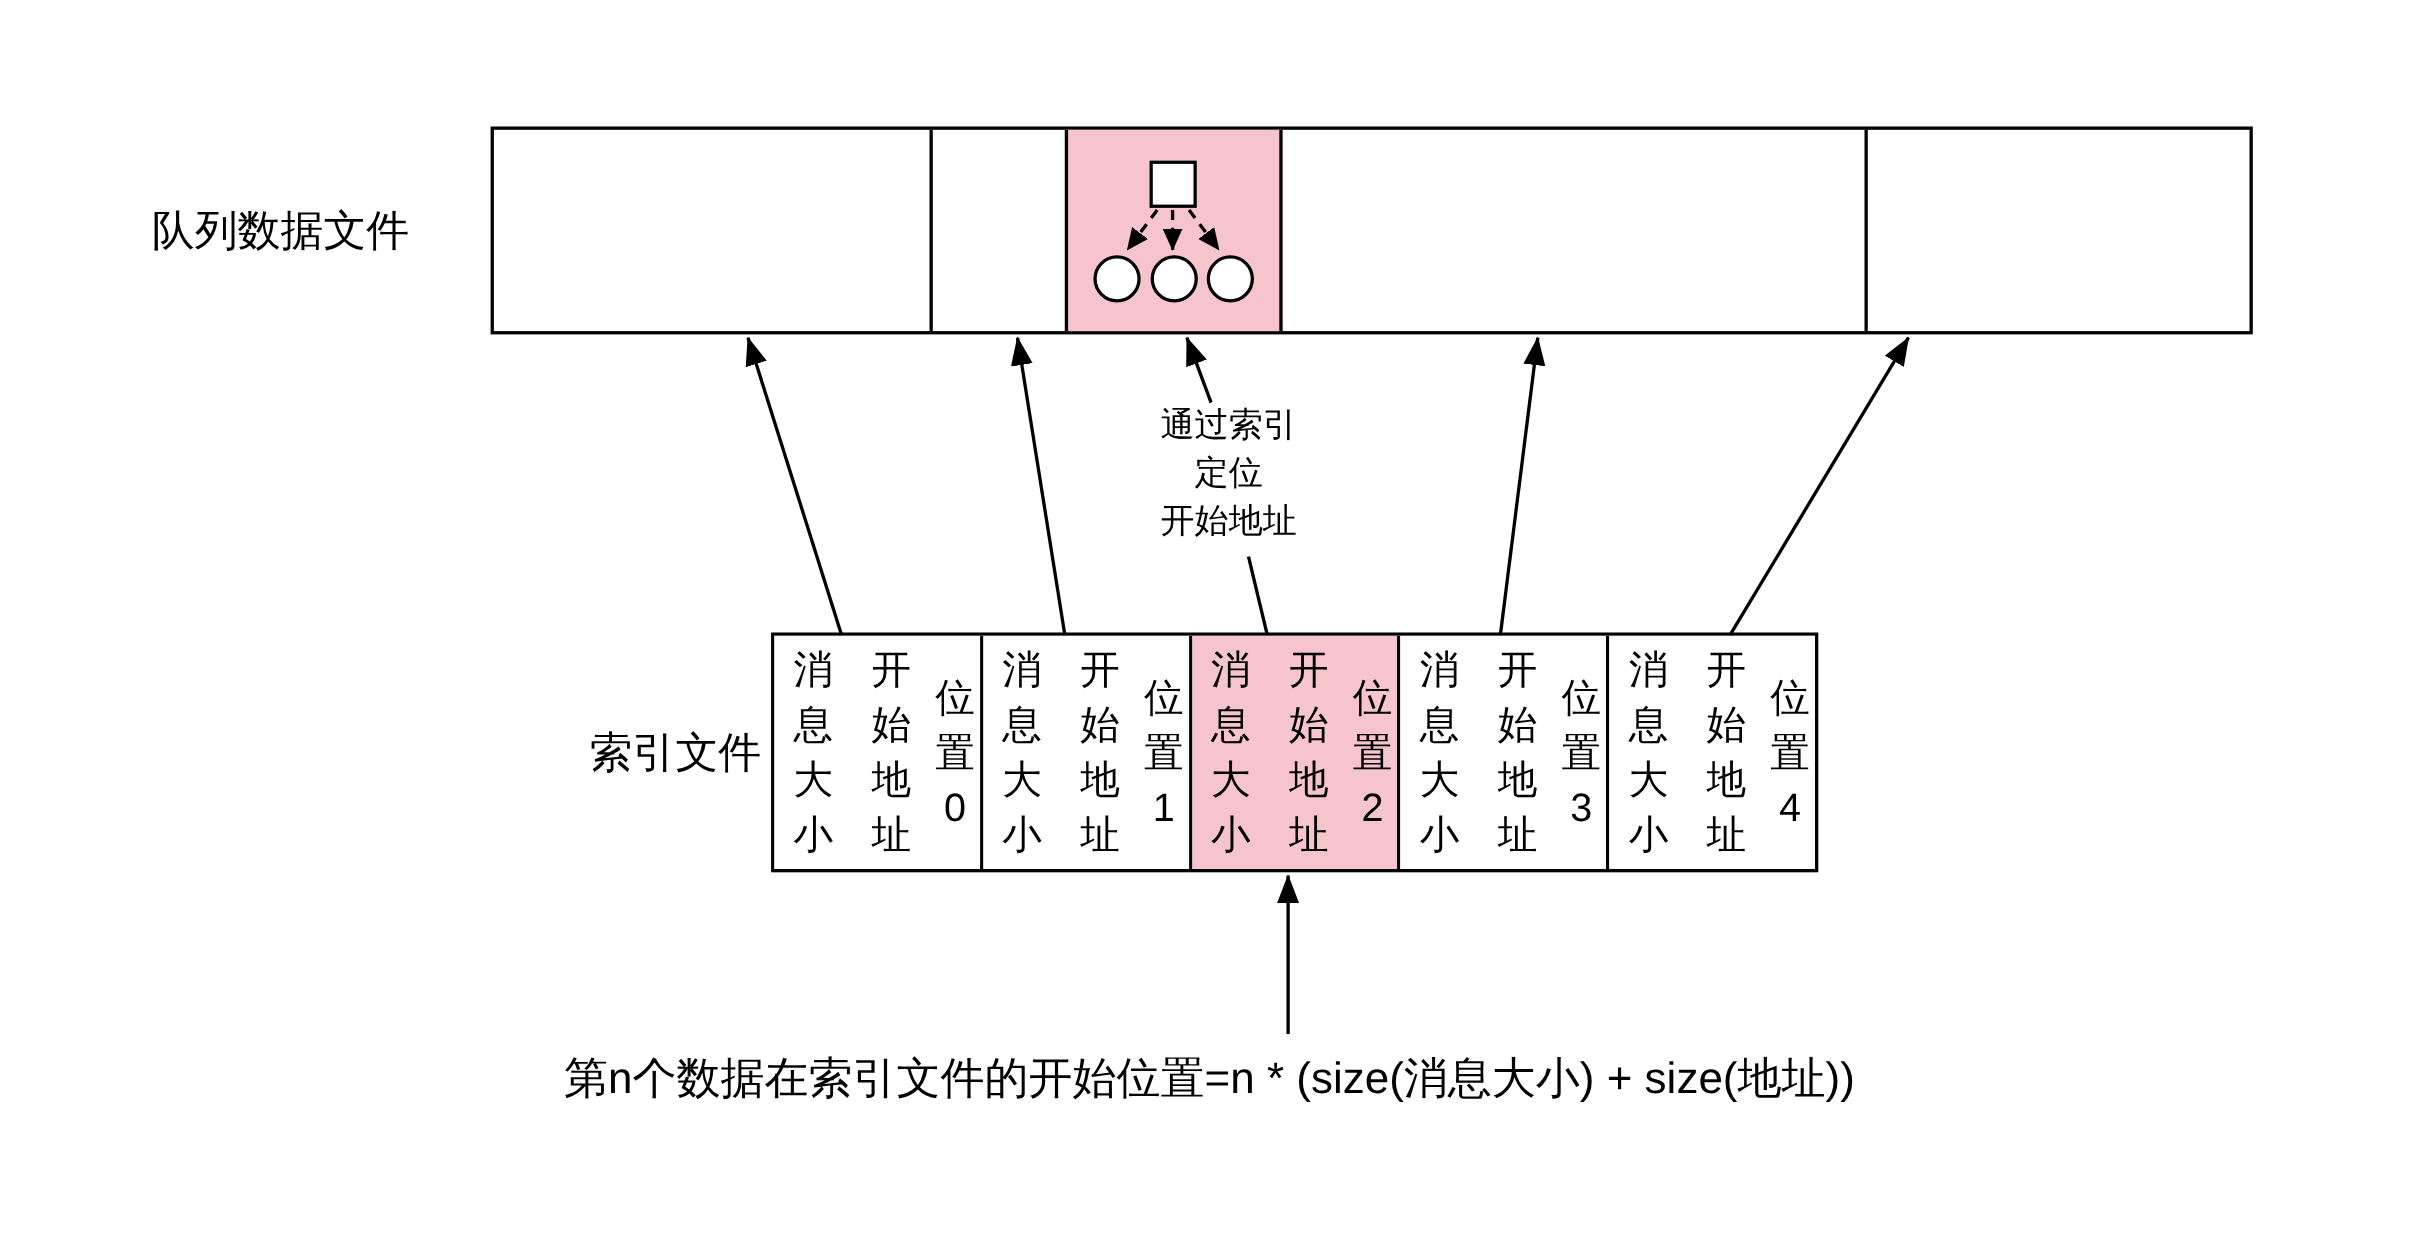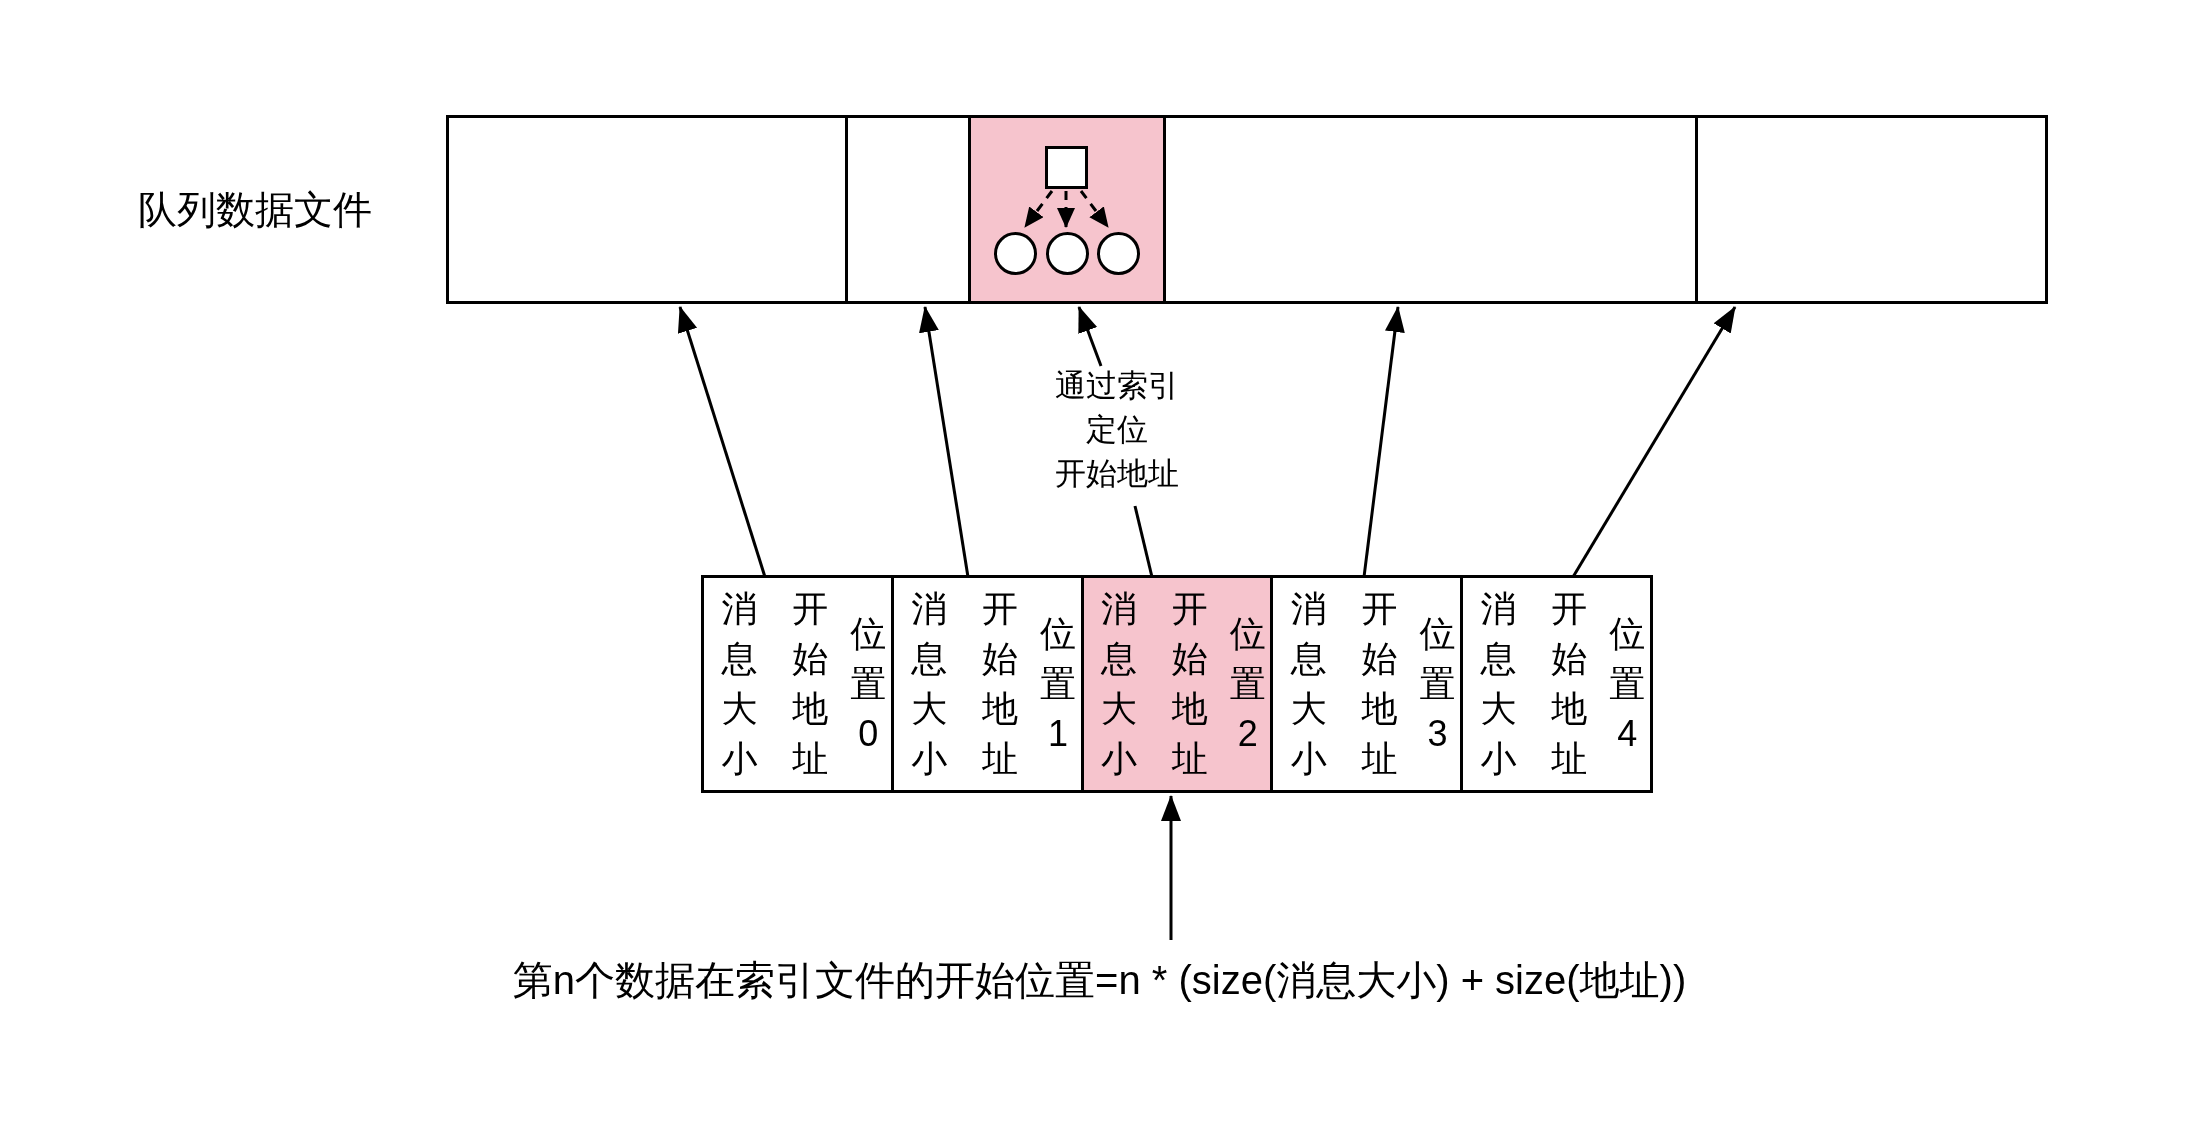--- a/index.html
+++ b/index.html
@@ -108,20 +108,21 @@
     width: 2199px; height: 1129px;
     pointer-events: none;
   }
 </style>
 </head>
 <body>
 
 <div class="canvas">
 
   <div class="abs queue-label">队列数据文件</div>
+  <div class="abs index-label">索引文件</div>
 
   <div class="abs topbar"></div>
   <div class="abs vdivider" style="left:845px;"></div>
   <div class="abs pink-segment" style="background: rgb(246, 196, 205);"></div>
   <div class="abs vdivider" style="left:1695px;"></div>
 
   <div class="abs mini-square"></div>
   <div class="abs mini-circle" style="left:994px;"></div>
   <div class="abs mini-circle" style="left:1046px;"></div>
   <div class="abs mini-circle" style="left:1097px;"></div>

